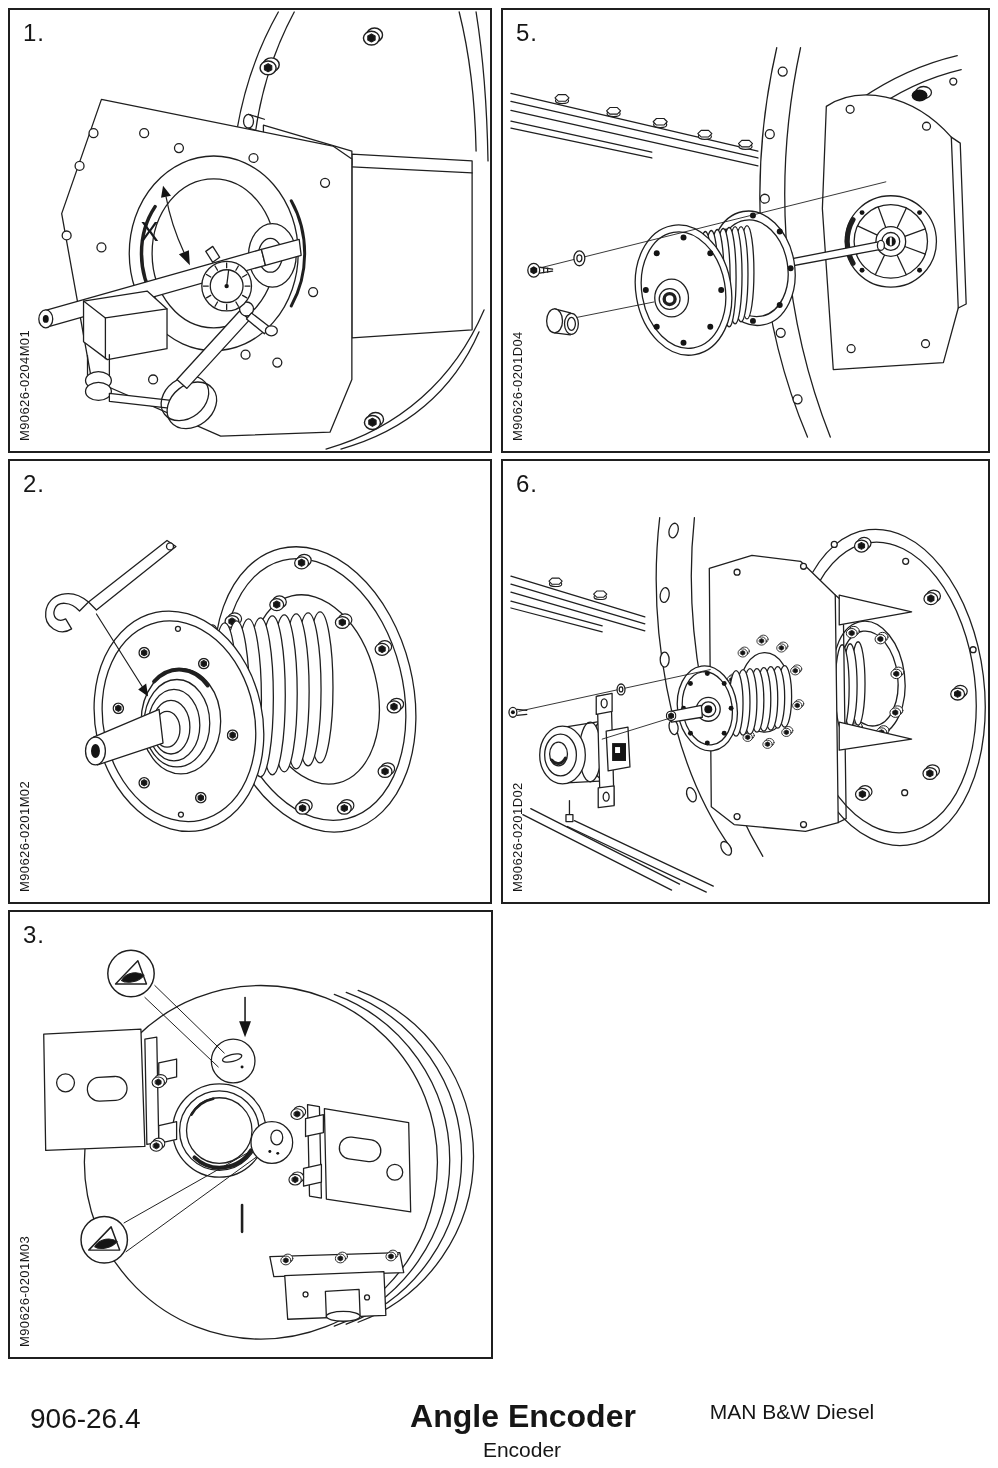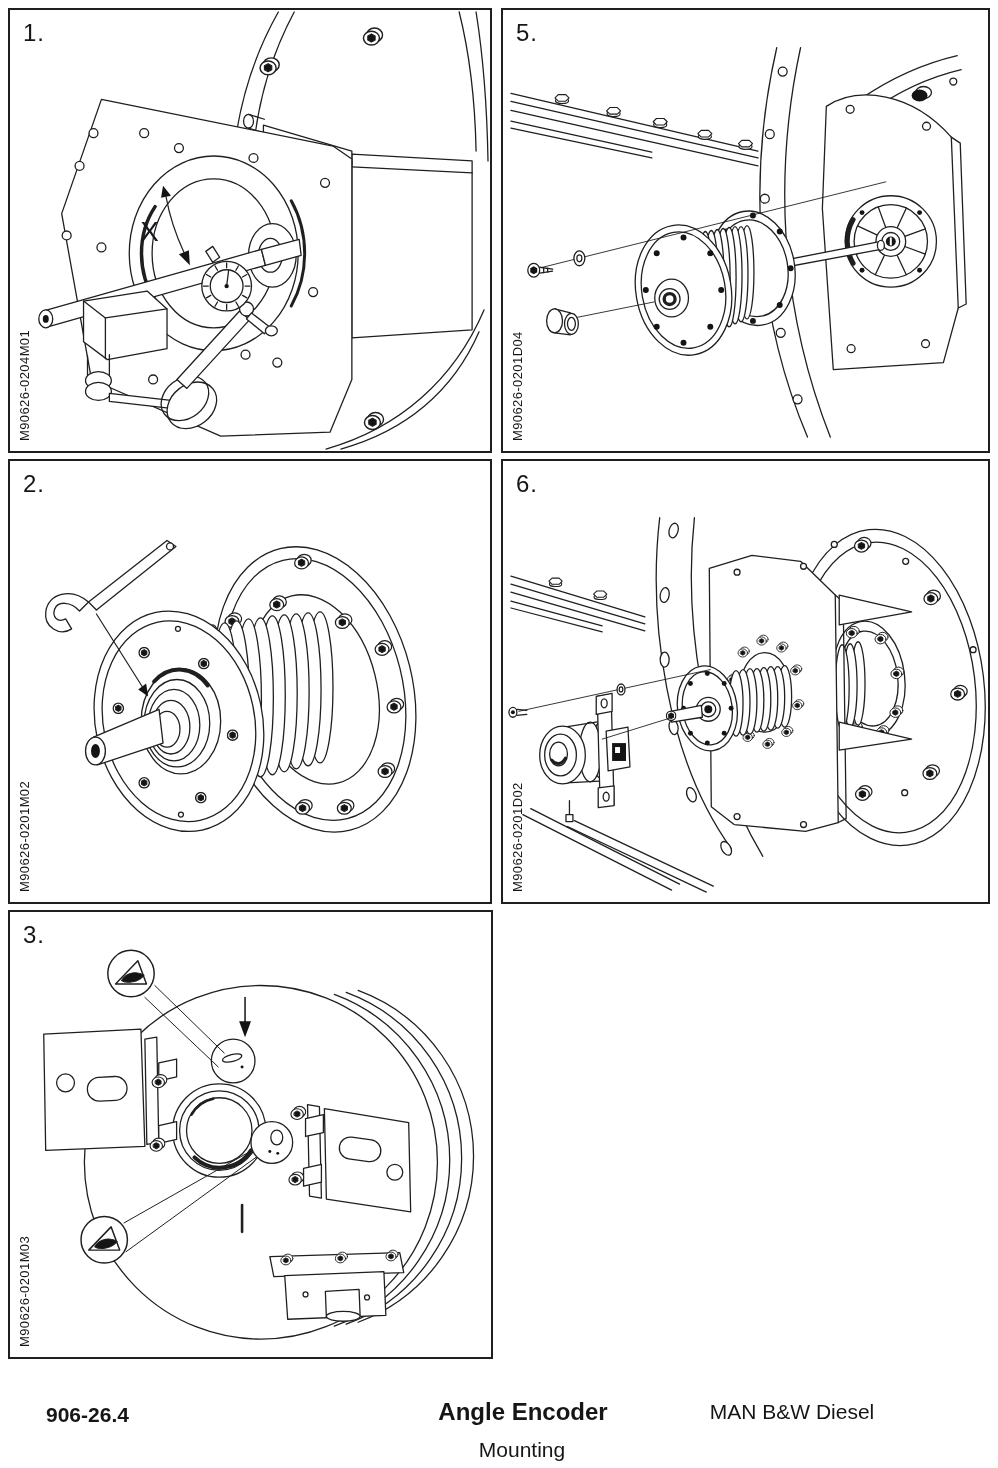--- a/index.html
+++ b/index.html
@@ -5,22 +5,22 @@
   html,body{margin:0;padding:0;background:#f3f3f3;}
   .page{position:relative;width:998px;height:1468px;background:#ffffff;
         font-family:"Liberation Sans", sans-serif;color:#161616;overflow:hidden;}
   .panel{position:absolute;border:2px solid #1f1f1f;background:#fff;box-sizing:border-box;}
   .panel svg{position:absolute;left:0;top:0;width:100%;height:100%;}
   .panel-num{position:absolute;top:9px;left:13px;font-size:24px;letter-spacing:1px;color:#161616;z-index:3;}
   .panel-code{position:absolute;left:7px;top:calc(100% - 10px);transform-origin:0 0;
               transform:rotate(-90deg);font-size:13px;letter-spacing:.4px;white-space:nowrap;
               color:#161616;z-index:3;}
   .footer-item{position:absolute;white-space:nowrap;}
-  .f-sec{left:30px;top:1403px;font-size:21px;font-weight:bold;margin-left:16px;}
-  .f-title{left:523px;top:1398px;transform:translateX(-50%);font-size:24px;font-weight:bold;}
+  .f-sec{left:30px;top:1403px;font-size:28px;font-weight:normal;}
+  .f-title{left:523px;top:1398px;transform:translateX(-50%);font-size:32px;font-weight:bold;}
   .f-sub{left:522px;top:1438px;transform:translateX(-50%);font-size:21px;}
   .f-brand{left:792px;top:1400px;transform:translateX(-50%);font-size:21px;font-weight:normal;}
   
   .ln{stroke:#1f1f1f;stroke-width:1.3;fill:none;stroke-linecap:round;stroke-linejoin:round;}
 </style>
 </head>
 <body>
 
 <div class="page">
 
@@ -534,16 +534,16 @@
         <polygon points="237,126 231,110 243,110" fill="#141414"></polygon>
         <line x1="234" y1="295" x2="234" y2="322" class="ln" style="stroke-width:2.6"></line>
       </g>
     </svg>
     <div class="panel-num">3.</div>
     <div class="panel-code">M90626-0201M03</div>
   </section>
 
   <div class="footer-item f-sec">906-26.4</div>
   <div class="footer-item f-title">Angle Encoder</div>
-  <div class="footer-item f-sub">Mounting</div>
+  <div class="footer-item f-sub">Encoder</div>
   <div class="footer-item f-brand">MAN B&amp;W Diesel</div>
 
 </div>
 
 </body></html>

